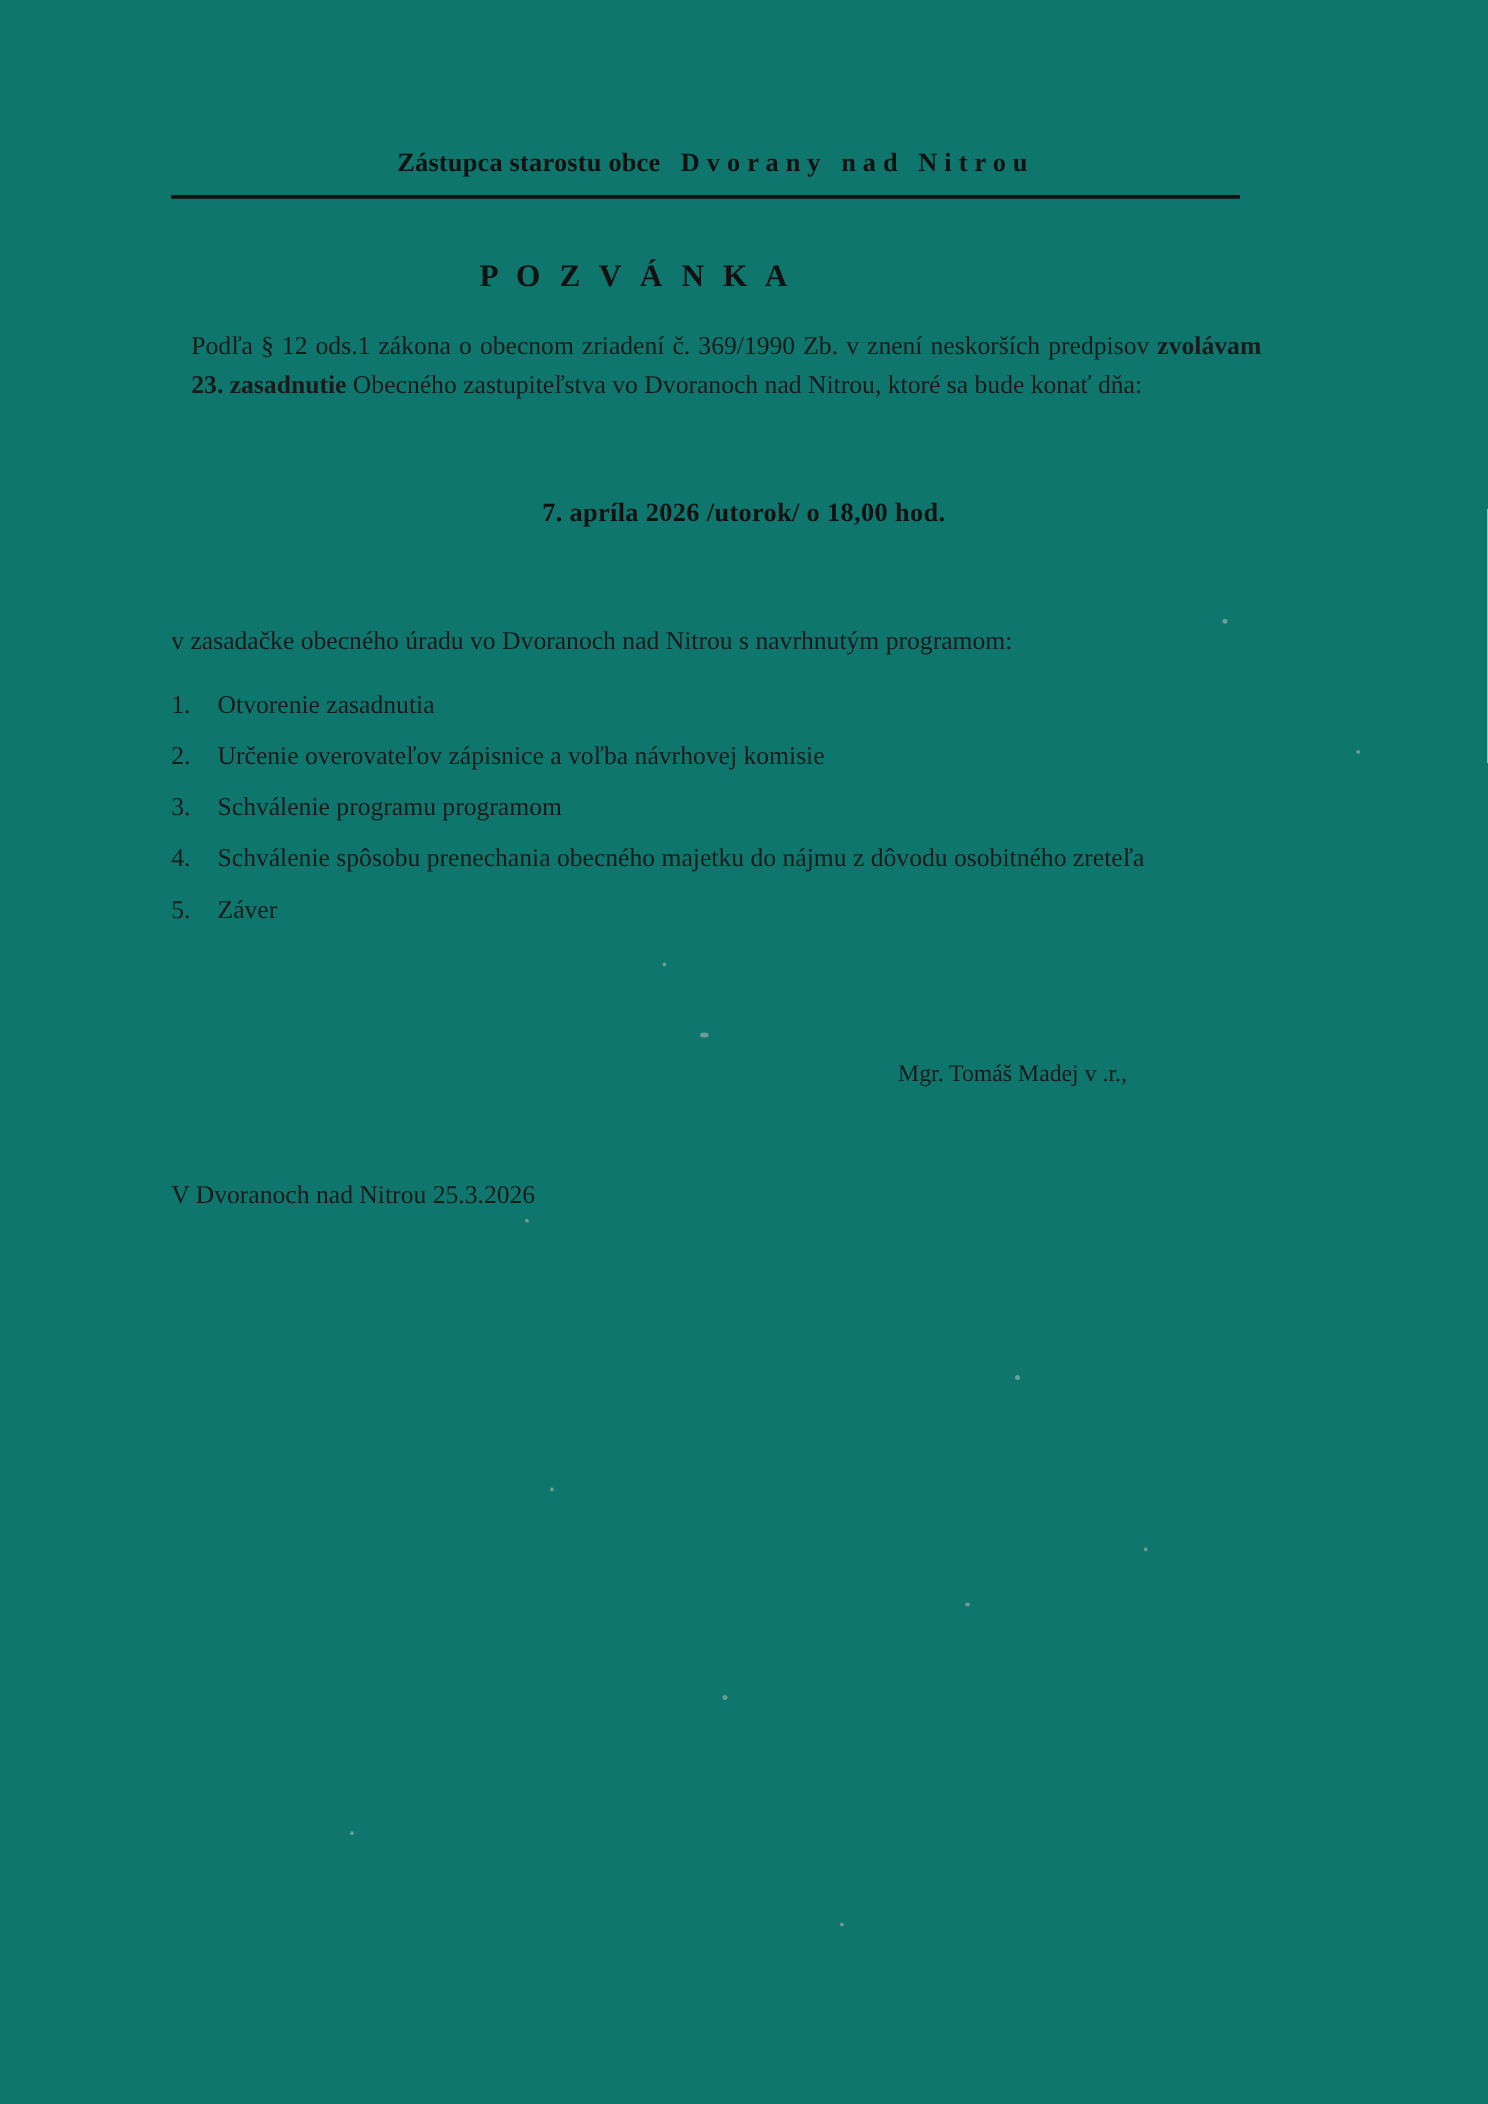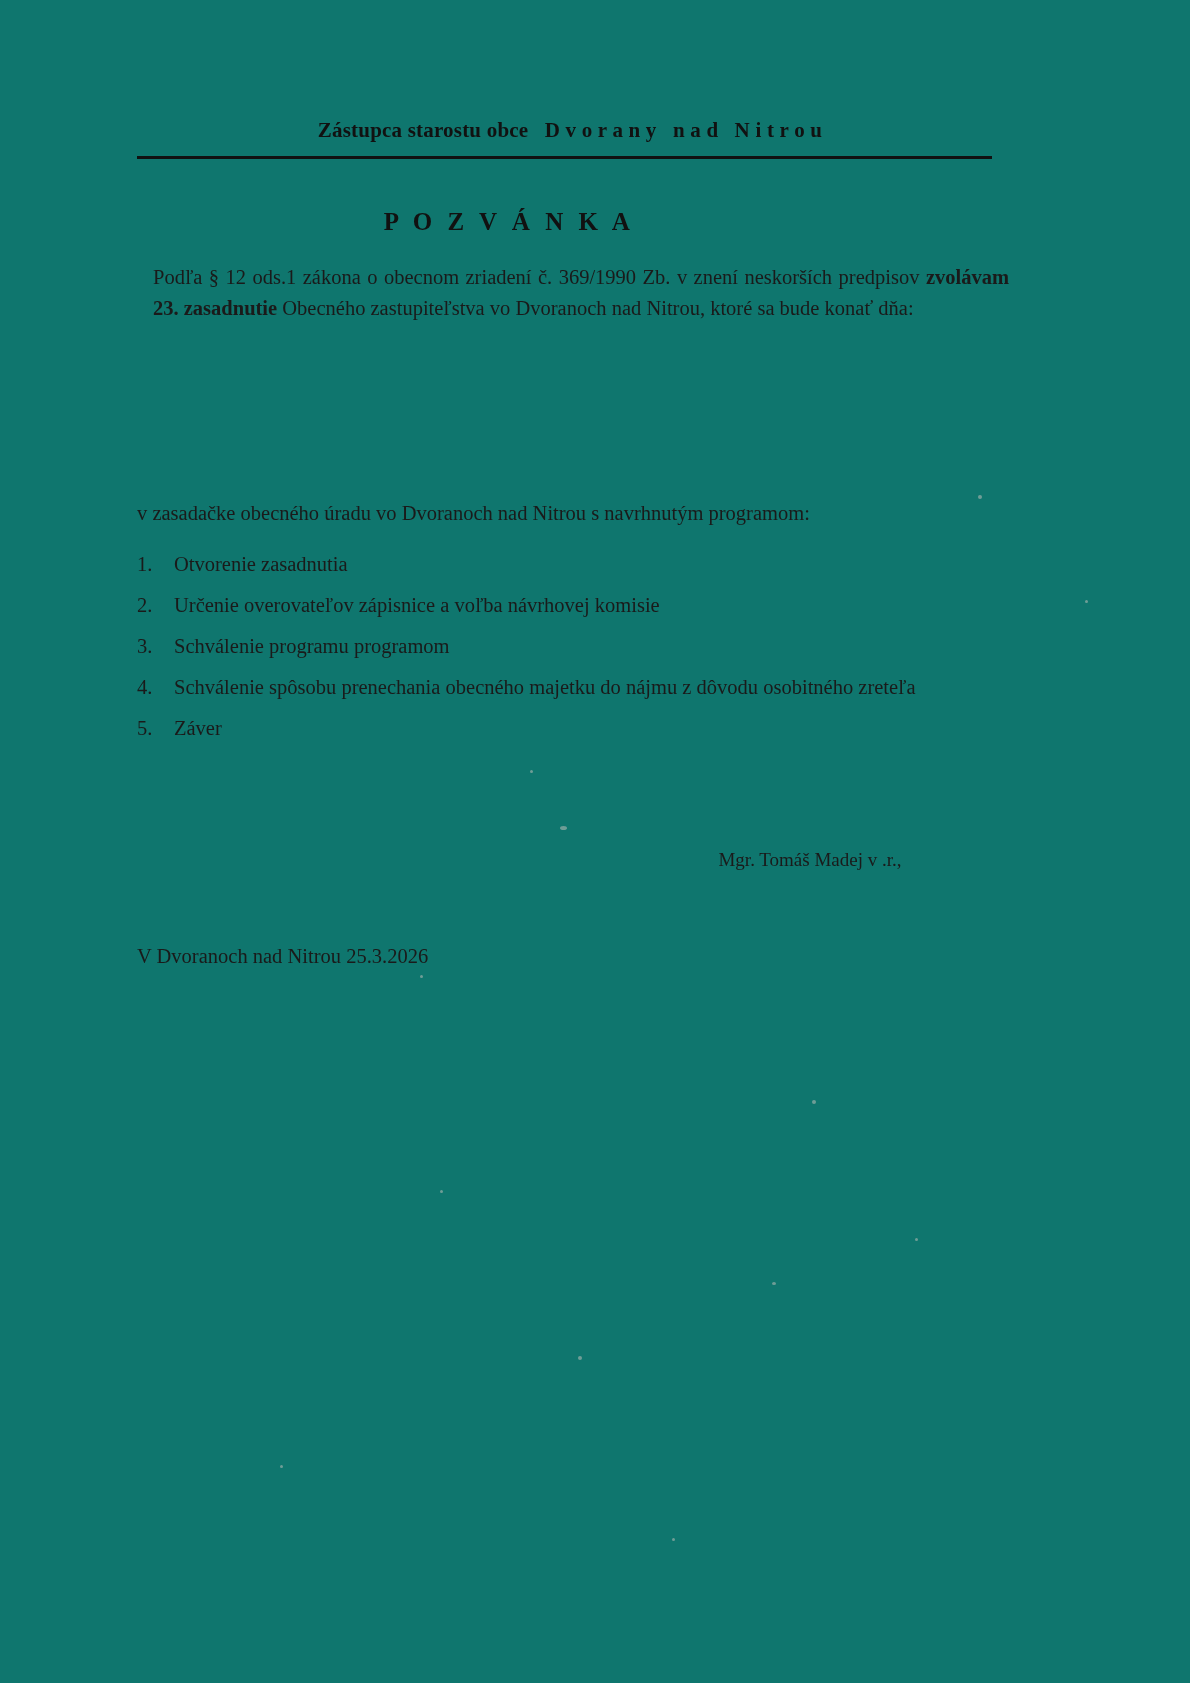--- a/index.html
+++ b/index.html
@@ -154,20 +154,21 @@
     <div class="header-title">Zástupca starostu obce   D v o r a n y   n a d   N i t r o u</div>
   </div>
   <div class="header-rule"></div>
 
   <div class="doc-title">P O Z V Á N K A</div>
 
   <div class="intro">
     <span>Podľa § 12 ods.1 zákona o obecnom zriadení č. 369/1990 Zb. v znení neskorších predpisov </span><b>zvolávam 23. zasadnutie</b><span> Obecného zastupiteľstva  vo Dvoranoch nad Nitrou, ktoré sa bude konať dňa:</span>
   </div>
 
+  <div class="date-line">7. apríla 2026 /utorok/  o 18,00 hod.</div>
 
   <div class="venue">v zasadačke obecného úradu  vo Dvoranoch nad Nitrou s navrhnutým programom:</div>
 
   <ul class="agenda">
     <li>
       <span class="num">1.</span>
       <span class="txt">Otvorenie zasadnutia</span>
     </li>
     <li>
       <span class="num">2.</span>

